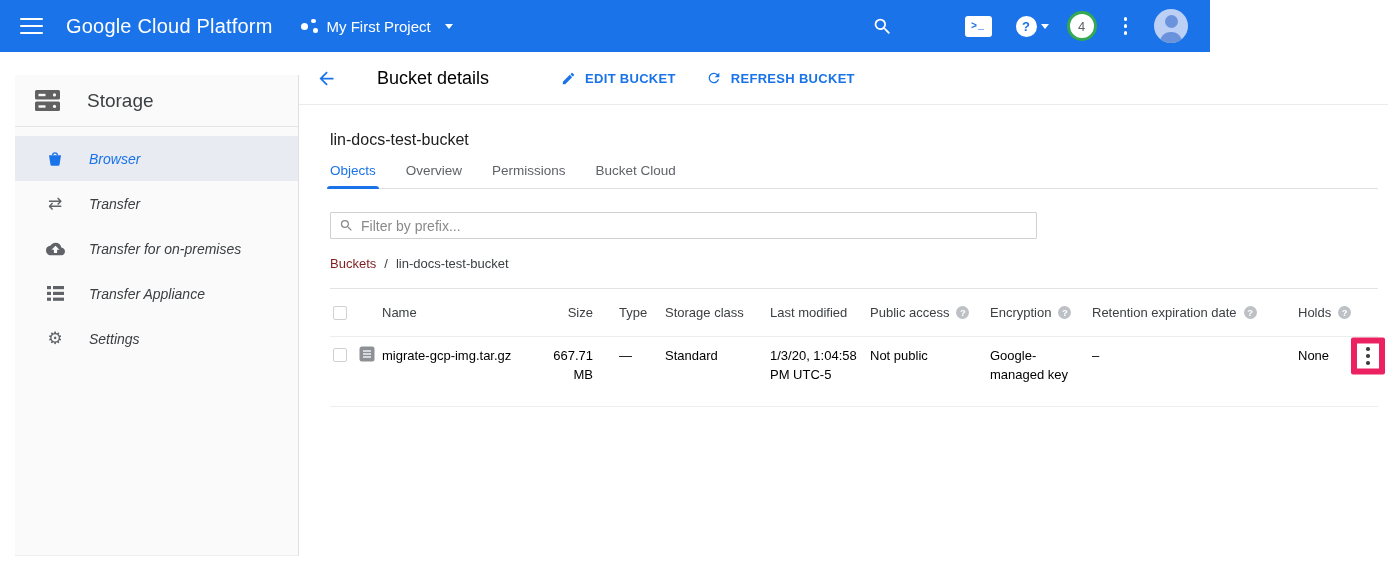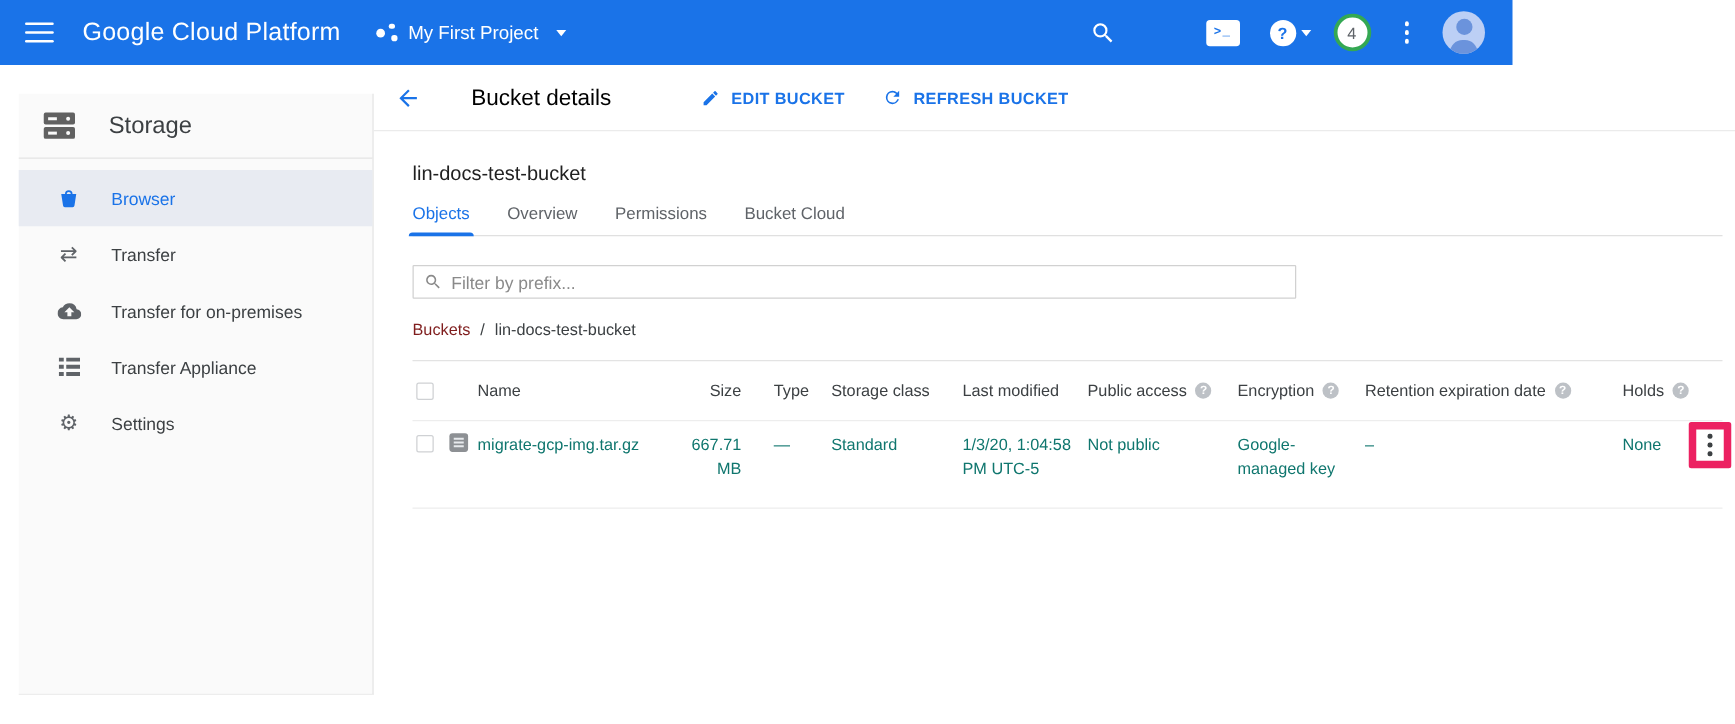--- a/index.html
+++ b/index.html
@@ -46,21 +46,21 @@
                   background:#6b93dc; left:6px; bottom:-2px; }
 
   
   .app { flex:1; display:flex; align-items:center;padding-left:15px; }
   .sidebar { width:284px; height:481px; background:#fafafa; border-right:1px solid #e0e0e0;
              border-bottom:1px solid #ededed; flex-shrink:0; }
   .sidebar-header { height:52px; display:flex; align-items:center; padding-left:18px;
                     border-bottom:1px solid #e4e4e4; }
   .sidebar-header .s-icon { width:28px; display:flex; justify-content:center; }
   .sidebar-header .s-title { font-size:19px; color:#3c4043; margin-left:26px; }
-  .nav { padding-top:9px; }
+  .nav { padding-top:9px;font-style:italic; }
   .nav-item { height:45px; display:flex; align-items:center; padding-left:30px; cursor:pointer;
               color:#3c4043; font-size:14px; }
   .nav-item .n-icon { width:20px; display:flex; justify-content:center; align-items:center;
                       color:#5f6368; font-size:17px; }
   .nav-item .n-label { margin-left:24px; }
   .nav-item.active { background:#e8ebf2; color:#1a73e8; }
   .glyph-icon { line-height:1; }
 
   
   .main { flex:1; height:527px; background:#fff; }
@@ -97,21 +97,21 @@
   .breadcrumb a { color:#7f1d1d; text-decoration:none; cursor:pointer; }
   .breadcrumb .sep { margin:0 8px; }
 
   
   .table { margin-top:17px; border-top:1px solid #e3e3e3; }
   .trow { display:grid;
           grid-template-columns:26px 26px 153px 62px 66px 105px 100px 120px 102px 206px 62px 20px; }
   .thead { height:48px; align-items:center; border-bottom:1px solid #ededed; }
   .thead .cell { font-size:13px; font-weight:500; color:#3c4043; display:flex; align-items:center; }
   .tbody-row { min-height:70px; border-bottom:1px solid #ededed; align-items:start; }
-  .tbody-row .cell { font-size:13px; color:#0f766e; padding-top:10px; line-height:1.45; }
+  .tbody-row .cell { font-size:13px; color:#000000; padding-top:10px; line-height:1.45; }
   .cell.c-size { justify-content:flex-end; text-align:right; padding-right:4px; }
   .cell.c-type { padding-left:22px; }
   .cell.c-pl2 { padding-left:2px; }
   .cell.c-enc { padding-right:14px; }
   .checkbox { width:14px; height:14px; border:1.5px solid #cfd1d4; border-radius:2px; background:#fff;
               margin-left:3px; cursor:pointer; }
   .thead .cb-wrap, .tbody-row .cb-wrap { display:flex; align-items:center; }
   .tbody-row .cb-wrap { padding-top:11px; }
   .file-icon-wrap { padding-top:9px; padding-left:3px; }
   .help-badge { width:13px; height:13px; border-radius:50%; background:#bdc1c6; color:#fff; font-size:9.5px;

